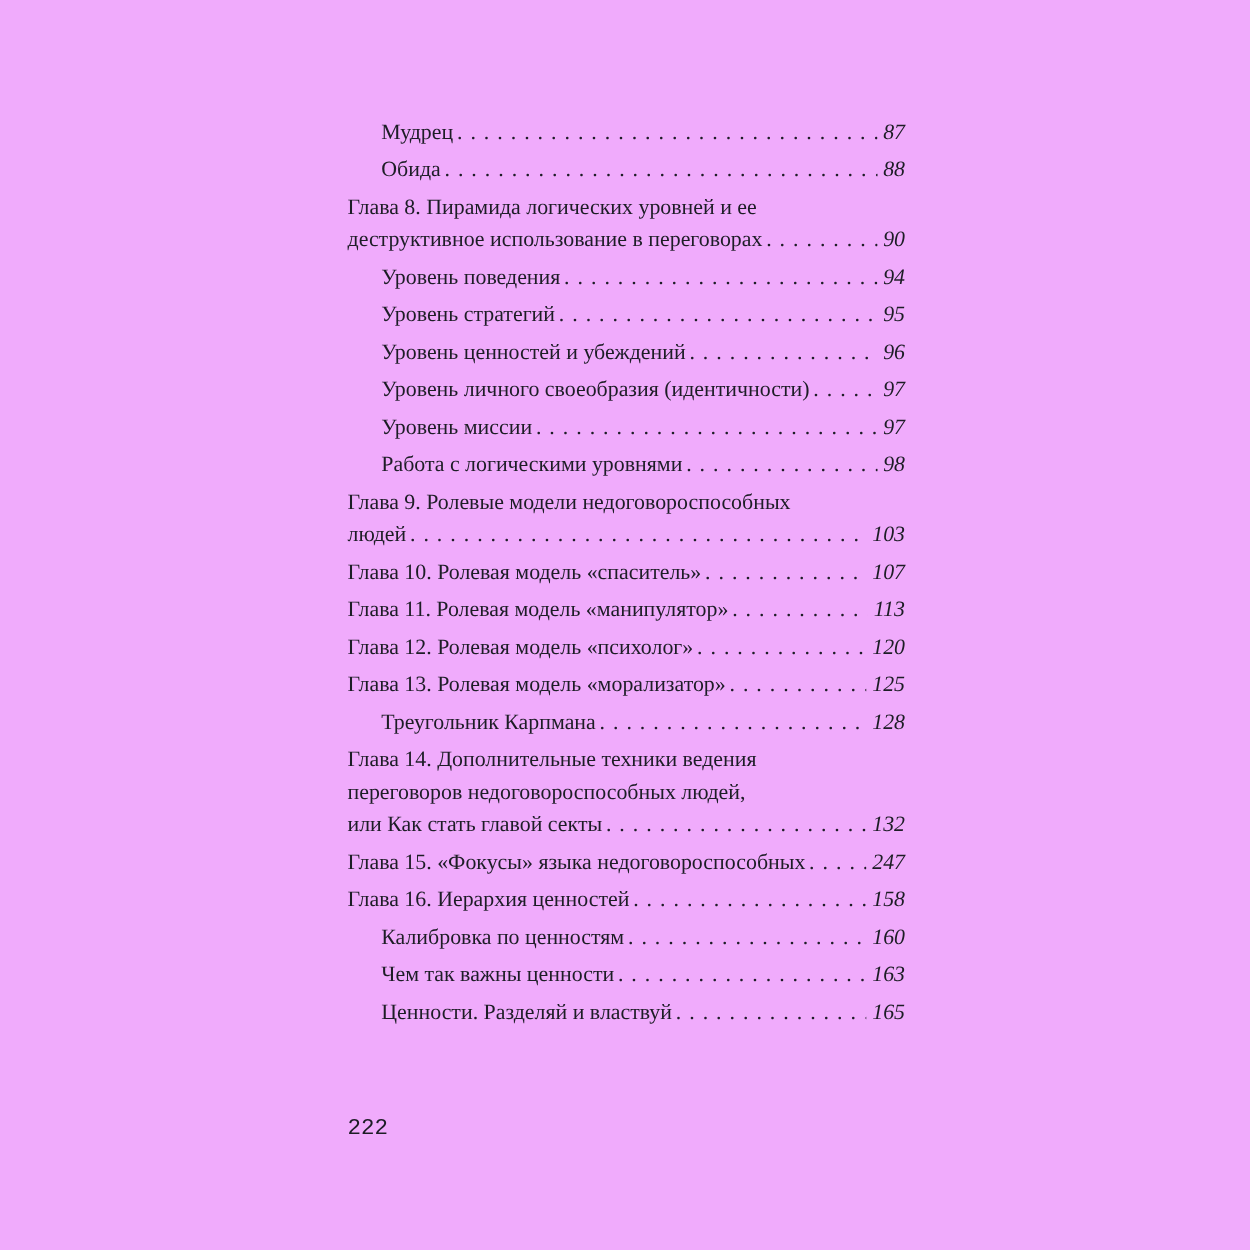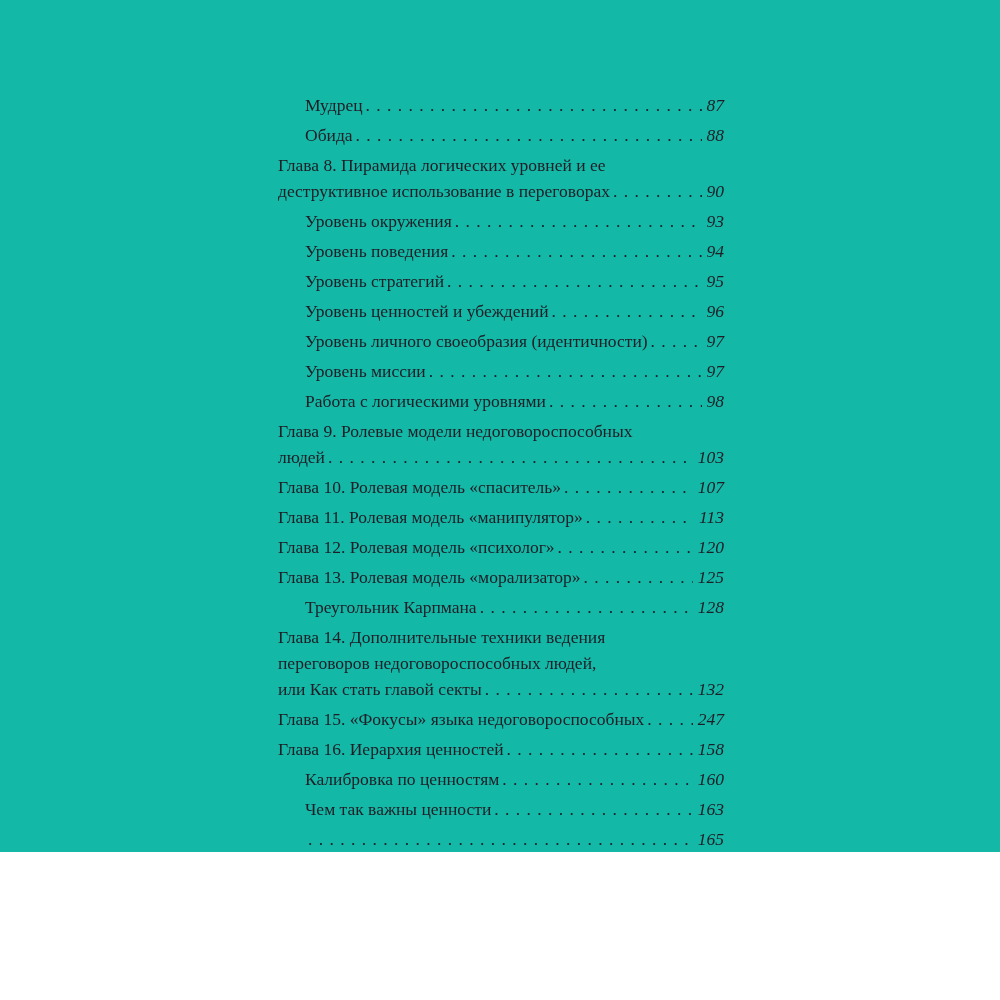--- a/index.html
+++ b/index.html
@@ -8,22 +8,22 @@
     height: 1000px;
     background: #ffffff;
   }
   body {
     font-family: "Liberation Serif", "DejaVu Serif", serif;
     color: #1d1d26;
   }
   .page {
     position: relative;
     width: 1000px;
-    height: 852px;
-    background: #14b8a6;
+    height: 1000px;
+    background: #f0abfc;
     overflow: hidden;
   }
   .toc {
     position: absolute;
     left: 278px;
     top: 92px;
     width: 446px;
     font-size: 17.5px;
   }
   .toc-entry {
@@ -90,27 +90,20 @@
       <div class="toc-entry">
         <div class="toc-line">Глава 8. Пирамида логических уровней и ее</div>
         <div class="toc-row">
           <span class="toc-text">деструктивное использование в переговорах</span>
           <span class="toc-dots"></span>
           <span class="toc-page">90</span>
         </div>
       </div>
       <div class="toc-entry indented">
         <div class="toc-row">
-          <span class="toc-text">Уровень окружения</span>
-          <span class="toc-dots"></span>
-          <span class="toc-page">93</span>
-        </div>
-      </div>
-      <div class="toc-entry indented">
-        <div class="toc-row">
           <span class="toc-text">Уровень поведения</span>
           <span class="toc-dots"></span>
           <span class="toc-page">94</span>
         </div>
       </div>
       <div class="toc-entry indented">
         <div class="toc-row">
           <span class="toc-text">Уровень стратегий</span>
           <span class="toc-dots"></span>
           <span class="toc-page">95</span>
@@ -219,19 +212,20 @@
       </div>
       <div class="toc-entry indented">
         <div class="toc-row">
           <span class="toc-text">Чем так важны ценности</span>
           <span class="toc-dots"></span>
           <span class="toc-page">163</span>
         </div>
       </div>
       <div class="toc-entry indented">
         <div class="toc-row">
+          <span class="toc-text">Ценности. Разделяй и властвуй</span>
           <span class="toc-dots"></span>
           <span class="toc-page">165</span>
         </div>
       </div>
     </div>
   <div class="footer-page">222</div>
 </div>
 
 </body></html>

